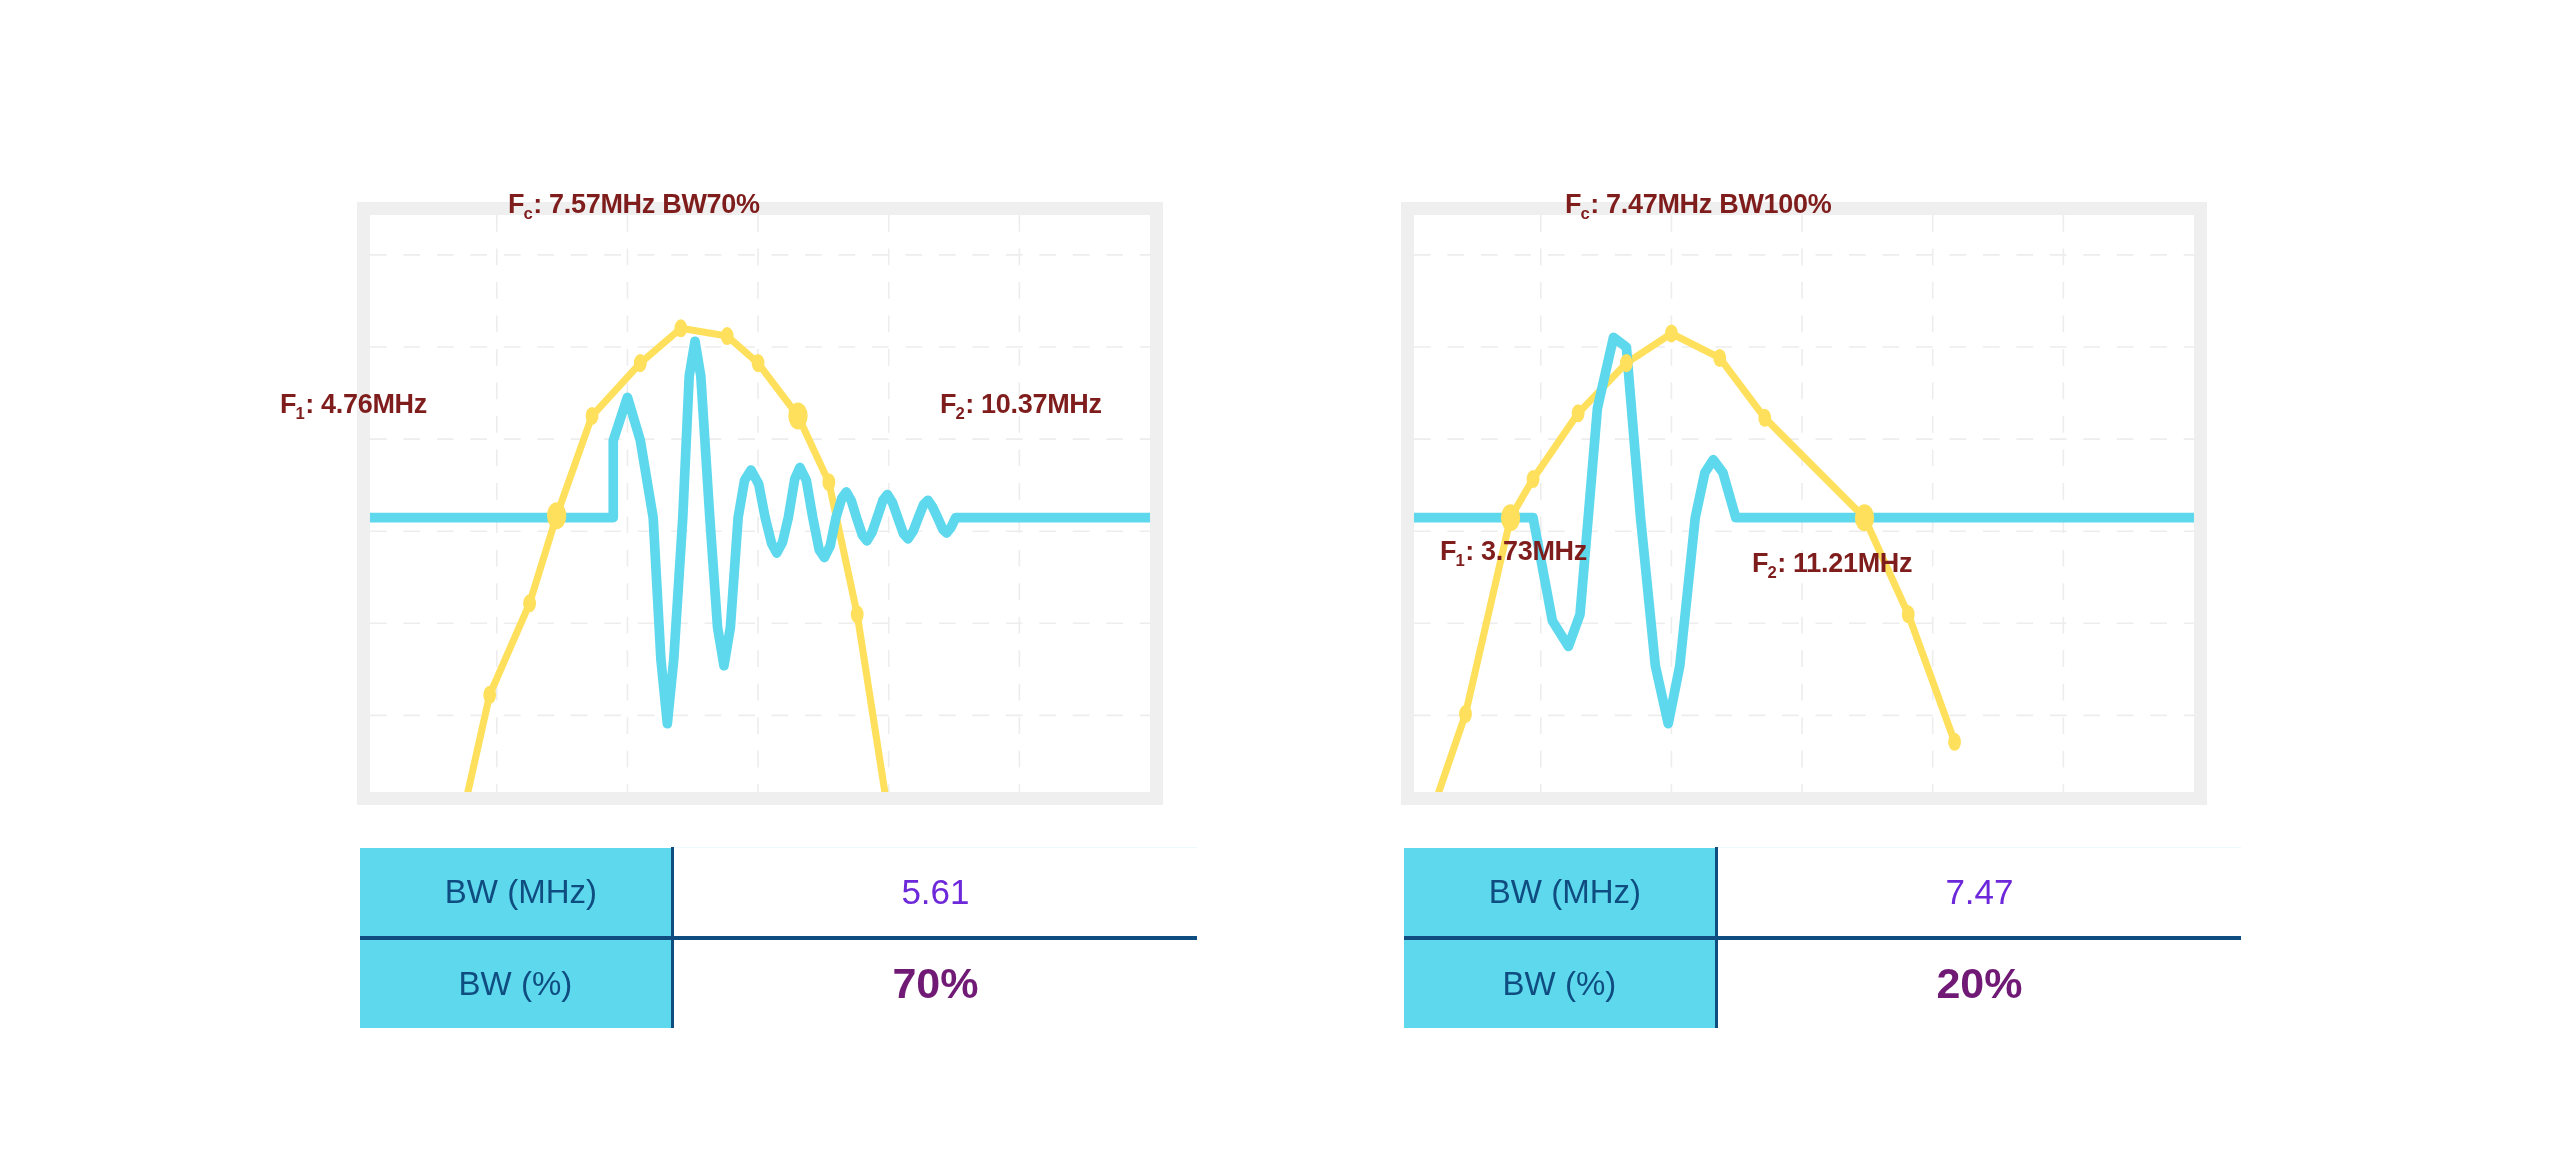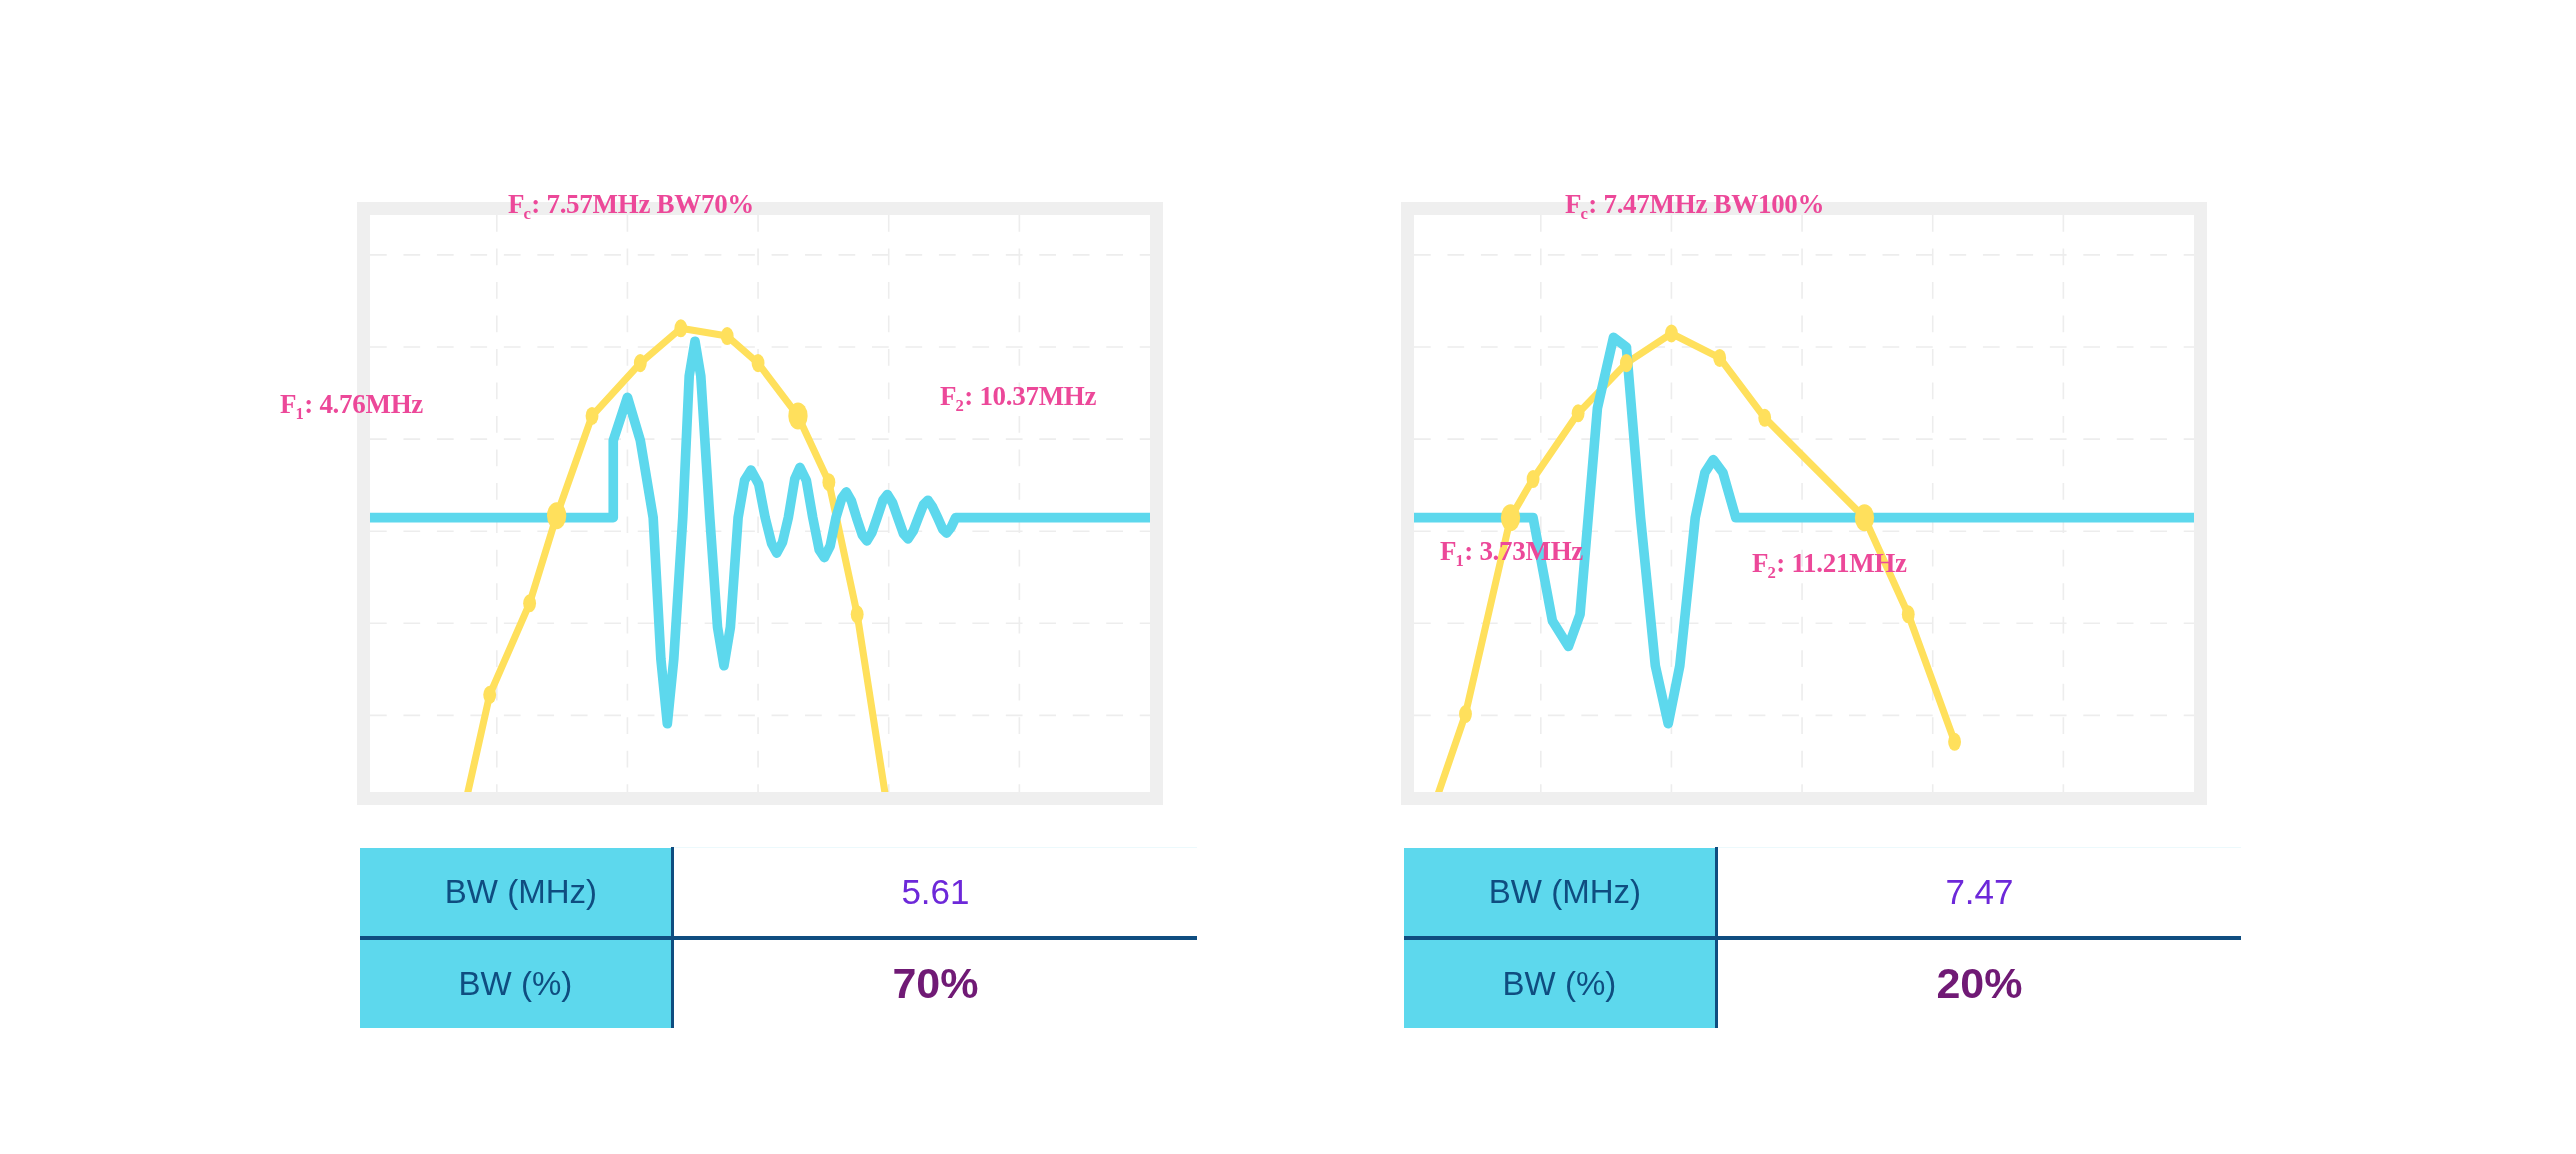--- a/index.html
+++ b/index.html
@@ -23,26 +23,25 @@
   }
   .plot-inner {
     position:absolute; left:0; top:0; right:0; bottom:0;
     overflow:hidden;
   }
   .plot-svg { display:block; width:100%; height:100%; }
 
   
   .annot {
     position:absolute;
-    color:#ec4899;
+    color:#7f1d1d;
     font-weight:bold;
     font-size:27px;
     white-space:nowrap;
     letter-spacing:-0.3px;
-    font-family:Liberation Serif, serif;
   }
   .annot sub {
     font-size:16.7px;
     font-weight:bold;
     vertical-align:baseline;
     position:relative;
     top:6.4px;
     left:-0.6px;
   }
 
@@ -136,21 +135,21 @@
     </div>
 
     <div class="annot" style="left:151px; top:-13px;">
       <span>F</span><sub>c</sub><span>: 7.57MHz BW70%</span>
     </div>
 
     <div class="annot" style="left:-77px; top:187px;">
       <span>F</span><sub>1</sub><span>: 4.76MHz</span>
     </div>
 
-    <div class="annot" style="left:583px; top:179px;text-align:right;">
+    <div class="annot" style="left:583px; top:187px;text-align:right;">
       <span>F</span><sub>2</sub><span>: 10.37MHz</span>
     </div>
 
     <table class="bw-table" style="left:3.2px; top:645px;">
       <tbody>
           <tr class="row-mhz">
         <td class="lbl-cell">BW (MHz)</td>
         <td class="val-cell val-mhz">5.61</td>
       </tr>
       <tr class="row-pct">

